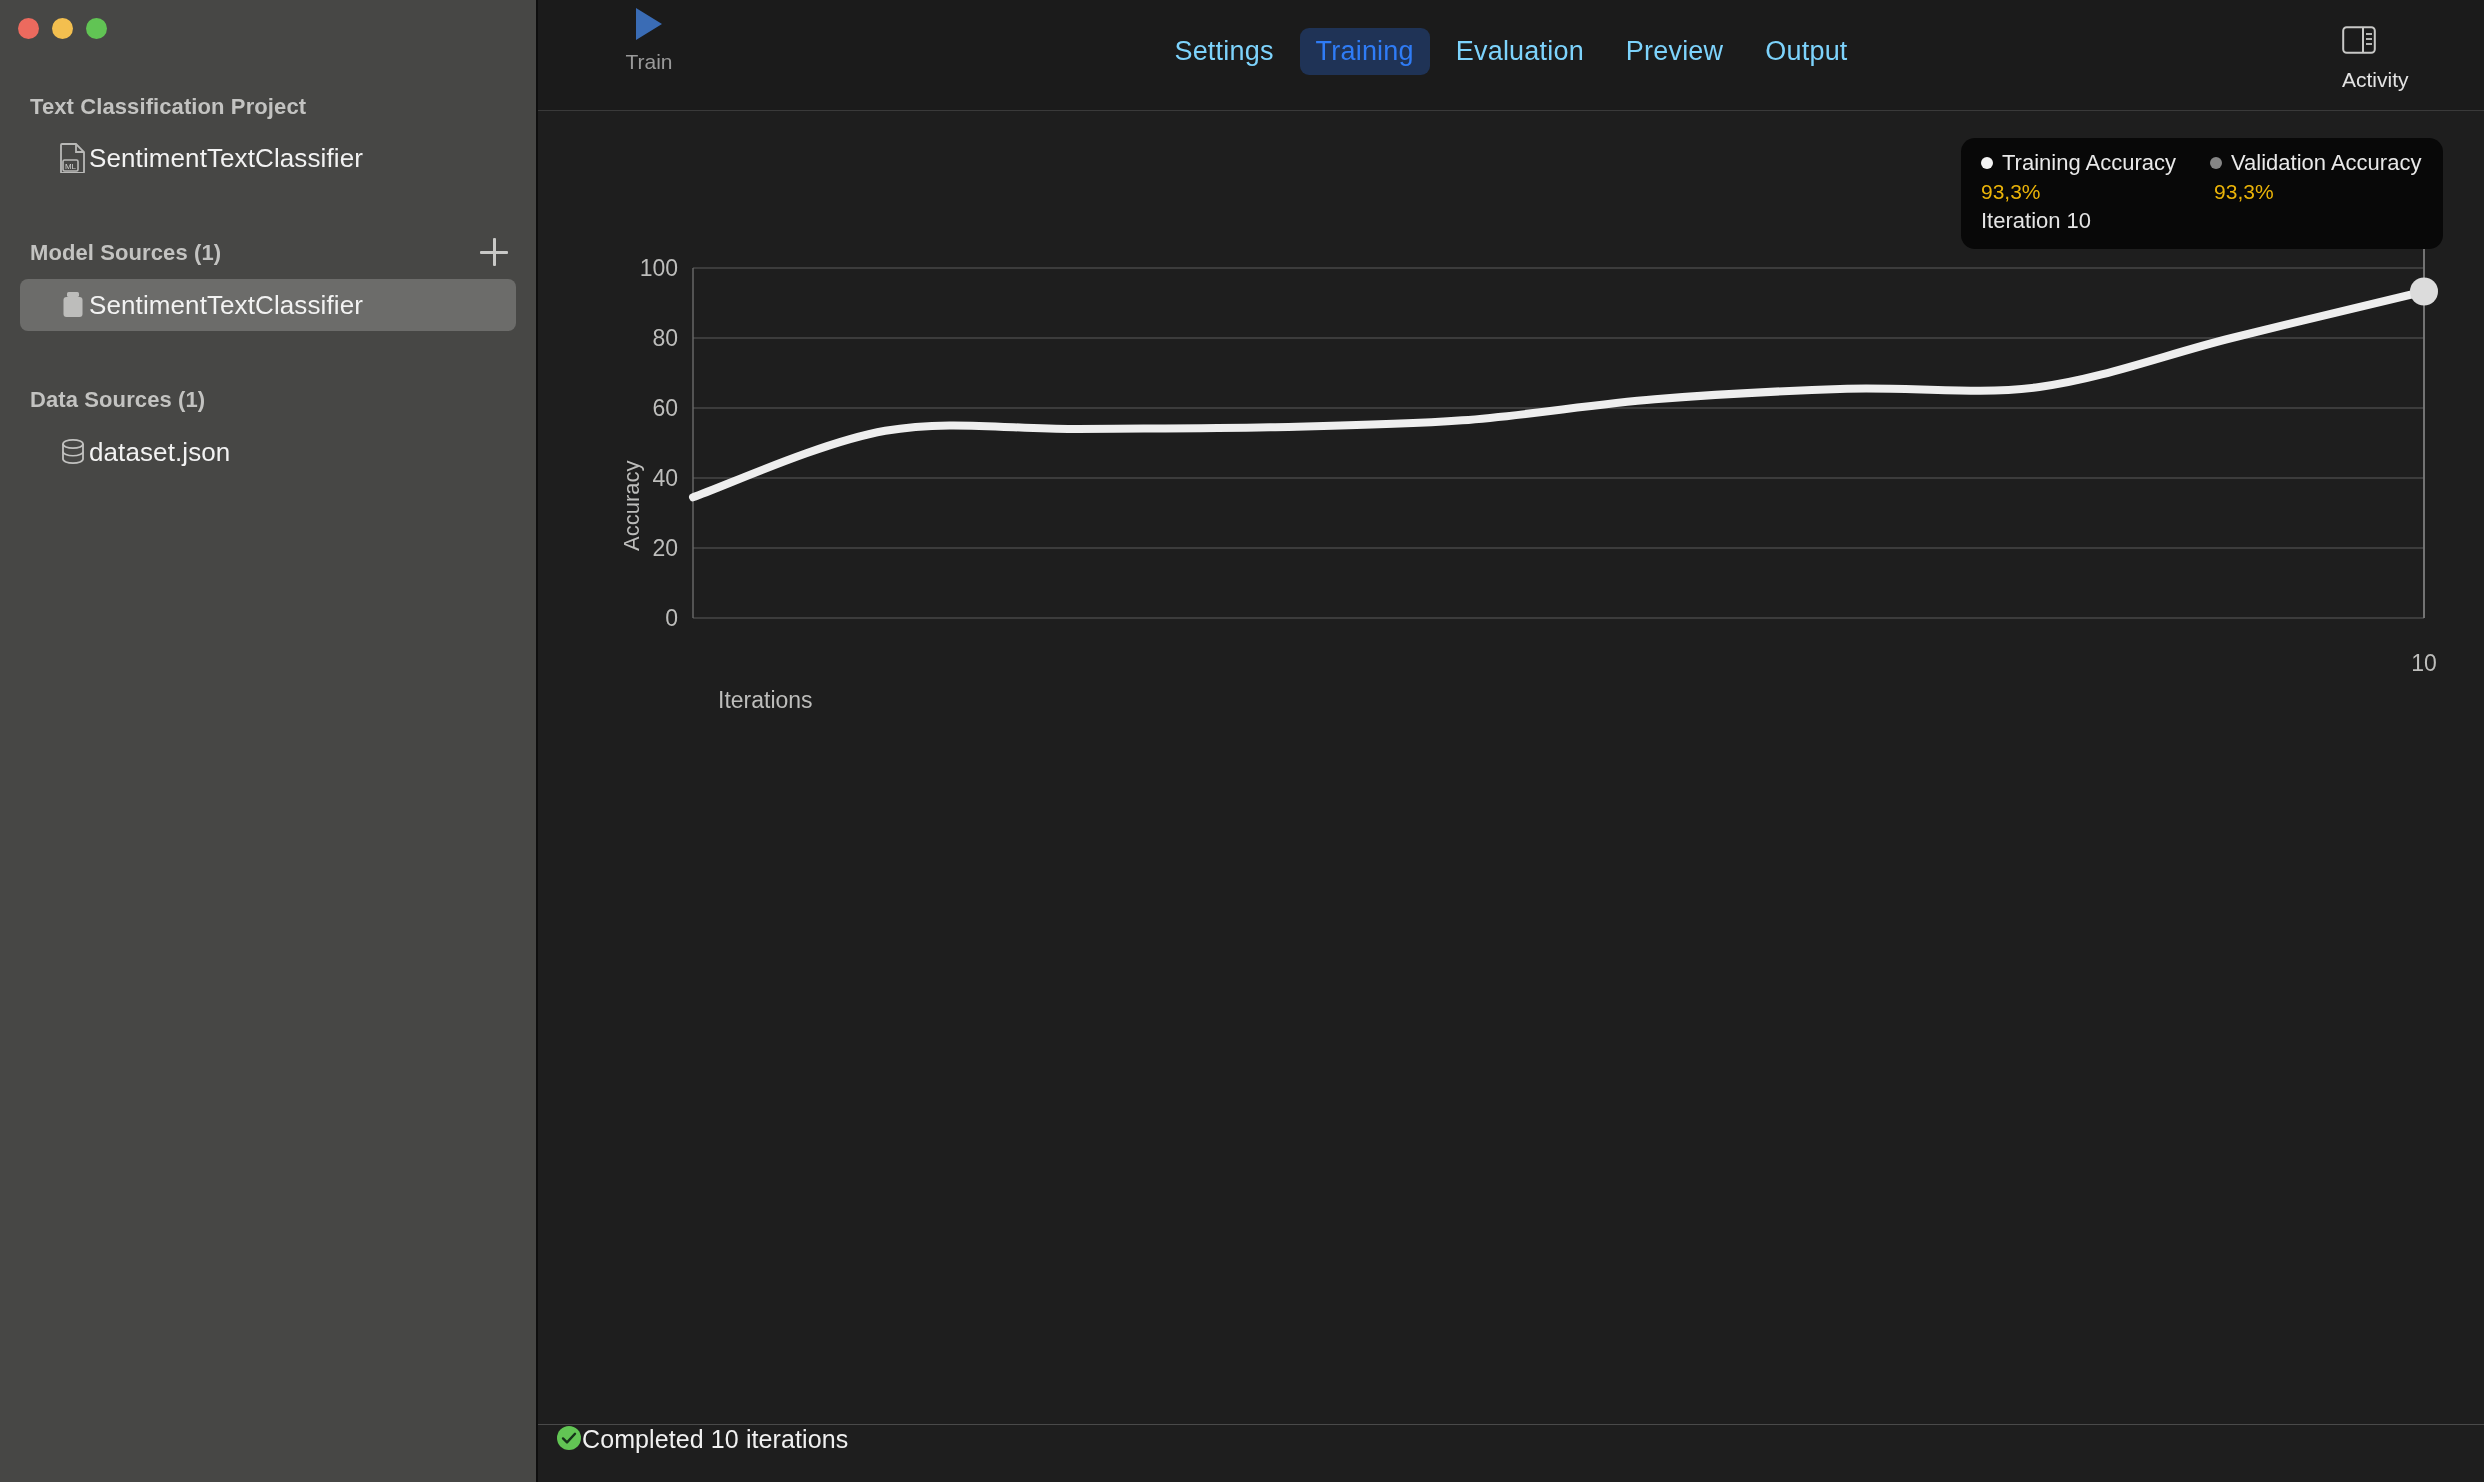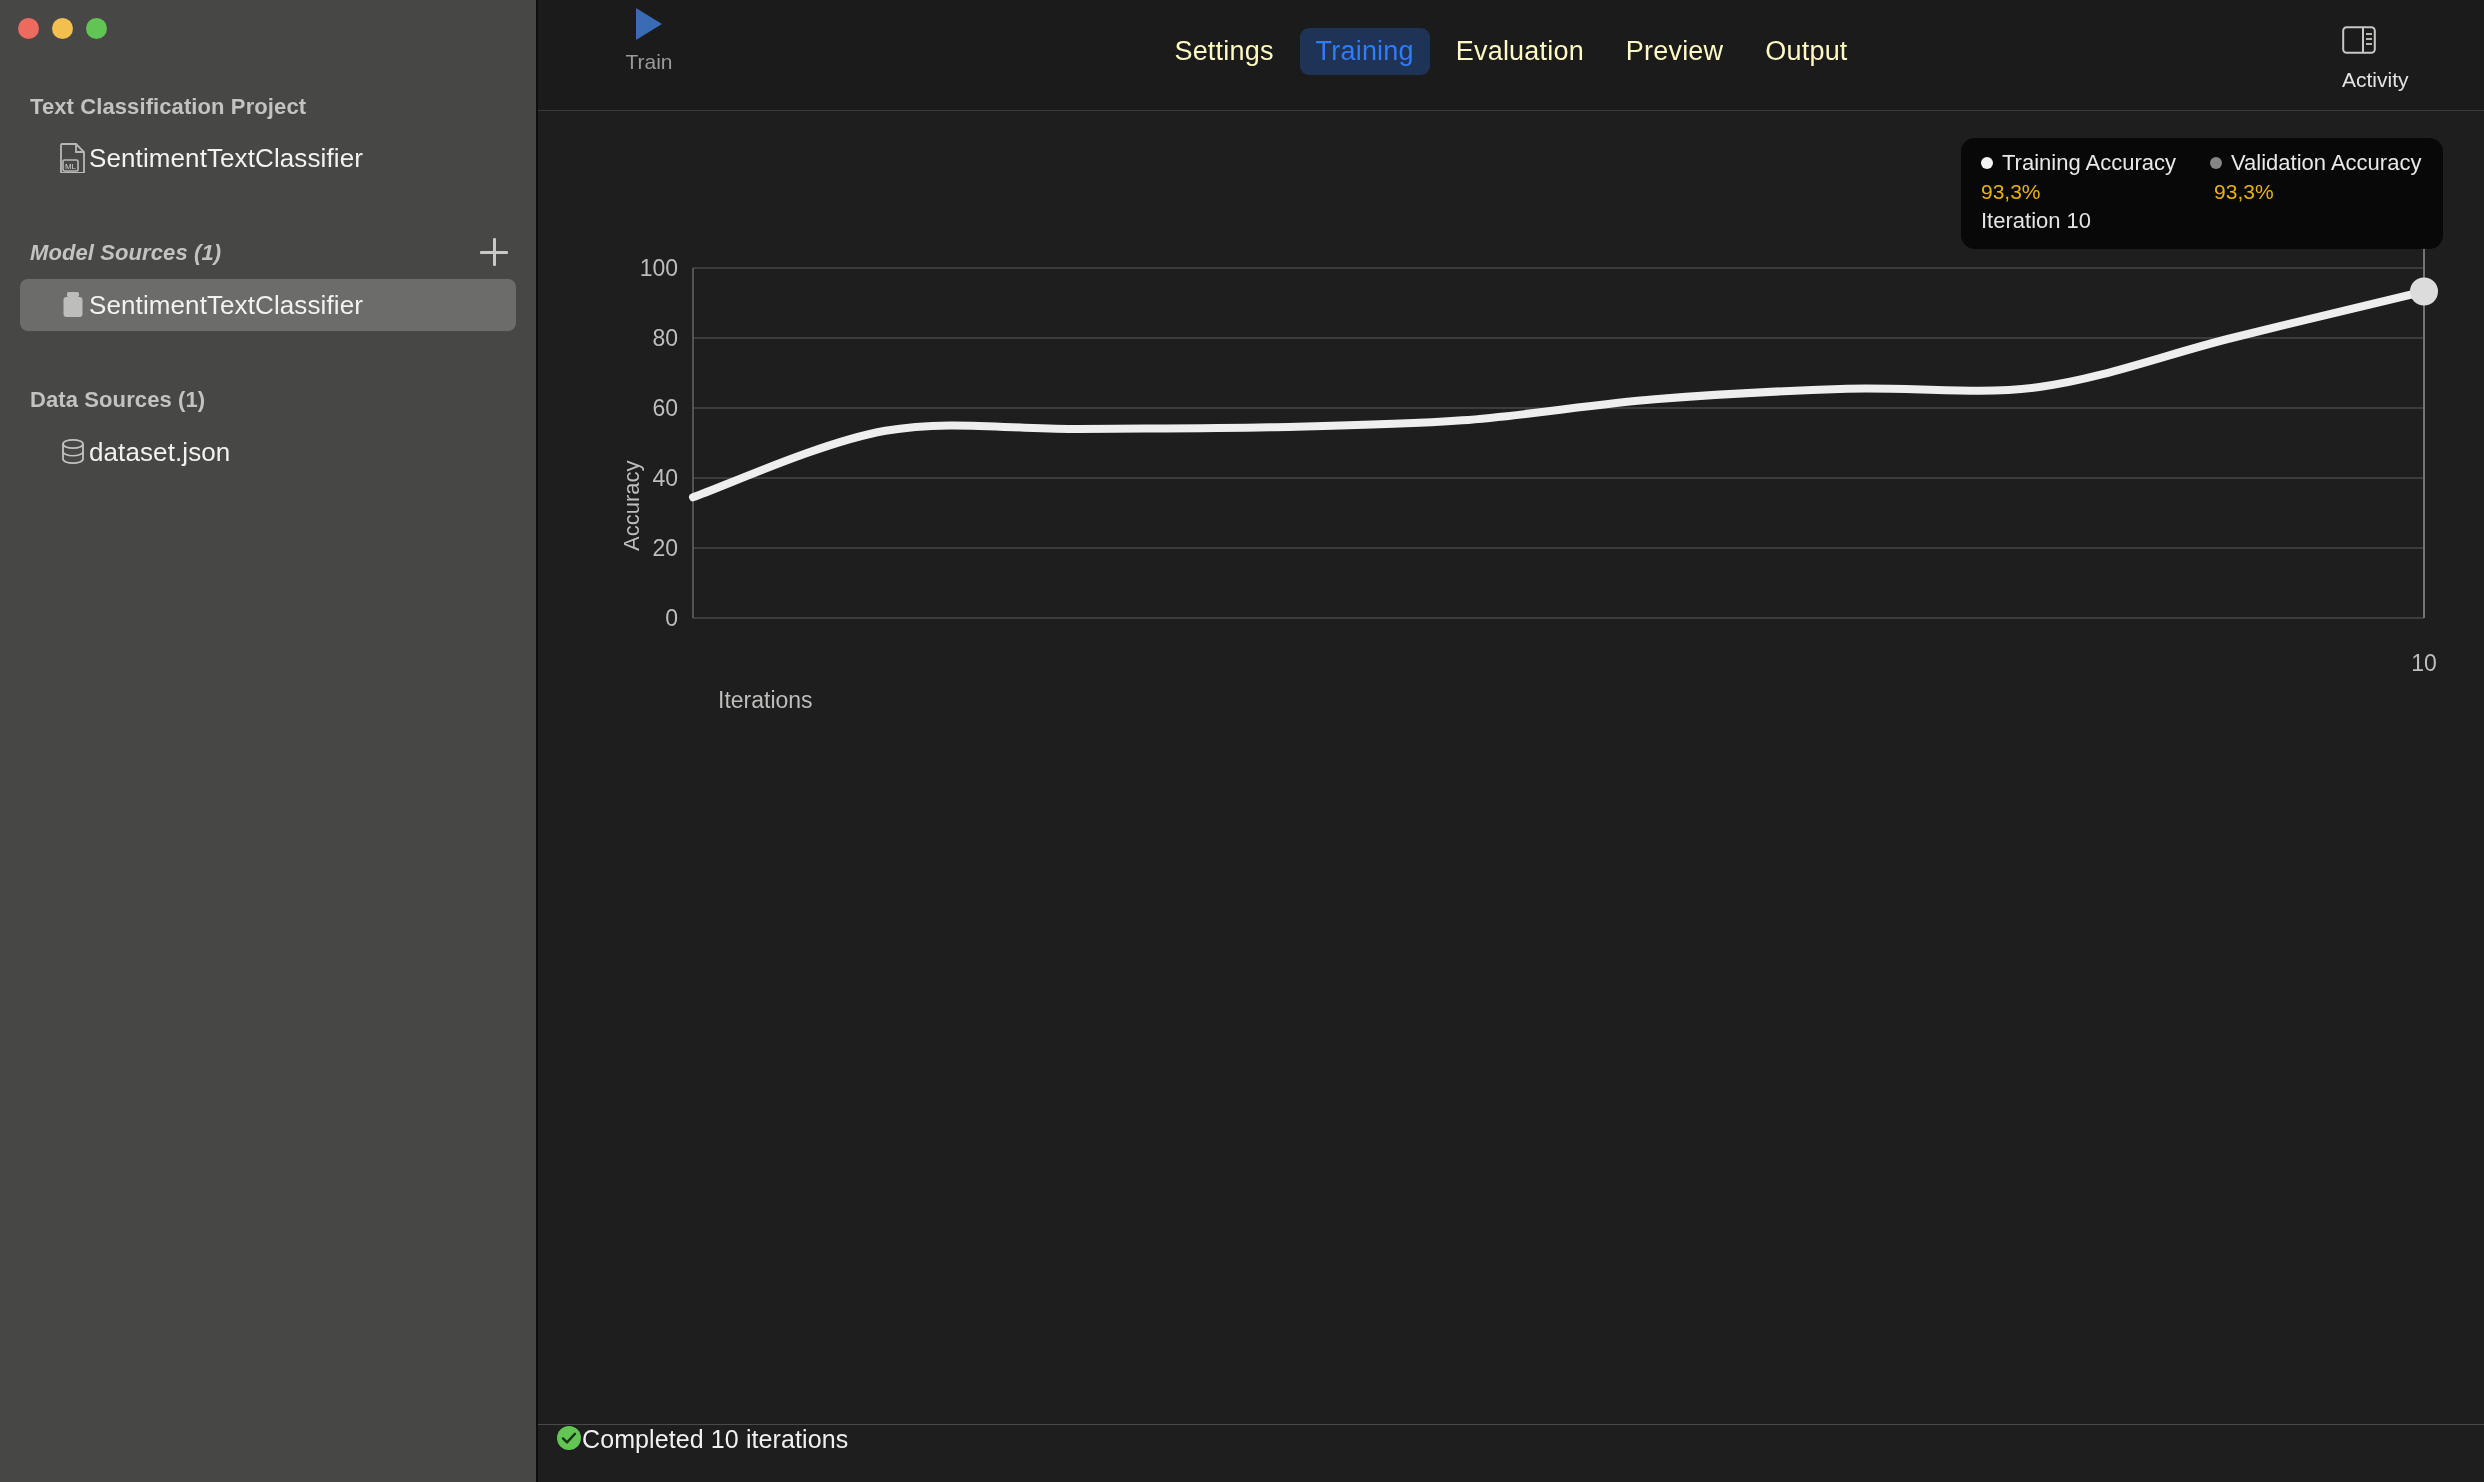--- a/index.html
+++ b/index.html
@@ -50,21 +50,21 @@
 
   .sb-section-head {
     position: absolute;
     left: 30px;
     font-size: 22px;
     font-weight: bold;
     color: #c3c3c1;
     letter-spacing: 0.1px;
   }
   .sb-head-project { top: 94px; }
-  .sb-head-model   { top: 240px; font-style: italic; }
+  .sb-head-model   { top: 240px; }
   .sb-head-data    { top: 387px; }
 
   .sb-plus {
     position: absolute;
     right: 28px;
     top: 238px;
     width: 28px;
     height: 28px;
     cursor: default;
   }
@@ -150,21 +150,21 @@
   .tabs {
     position: absolute;
     left: 0; right: 0;
     top: 28px;
     display: flex;
     justify-content: center;
     gap: 10px;
   }
   .tab {
     font-size: 27px;
-    color: #fef9c3;
+    color: #7dd3fc;
     padding: 8px 16px;
     border-radius: 9px;
     letter-spacing: 0.2px;
     cursor: default;
     line-height: 1.15;
   }
   .tab.active {
     background: #1f3356;
     color: #2f7cf6;
   }

